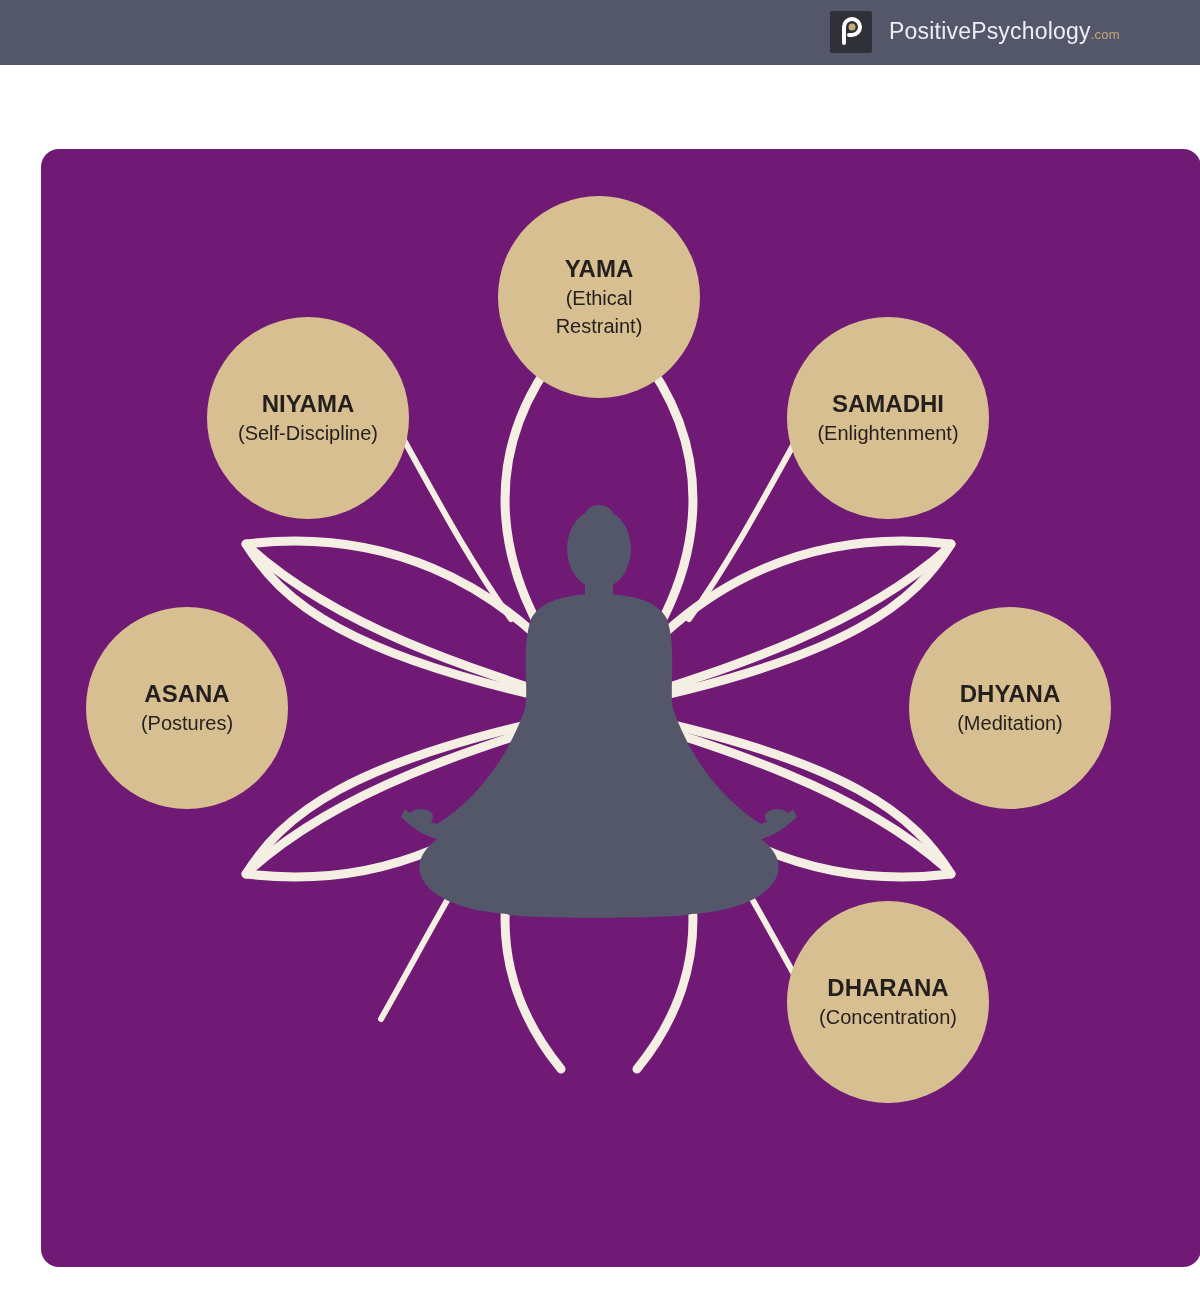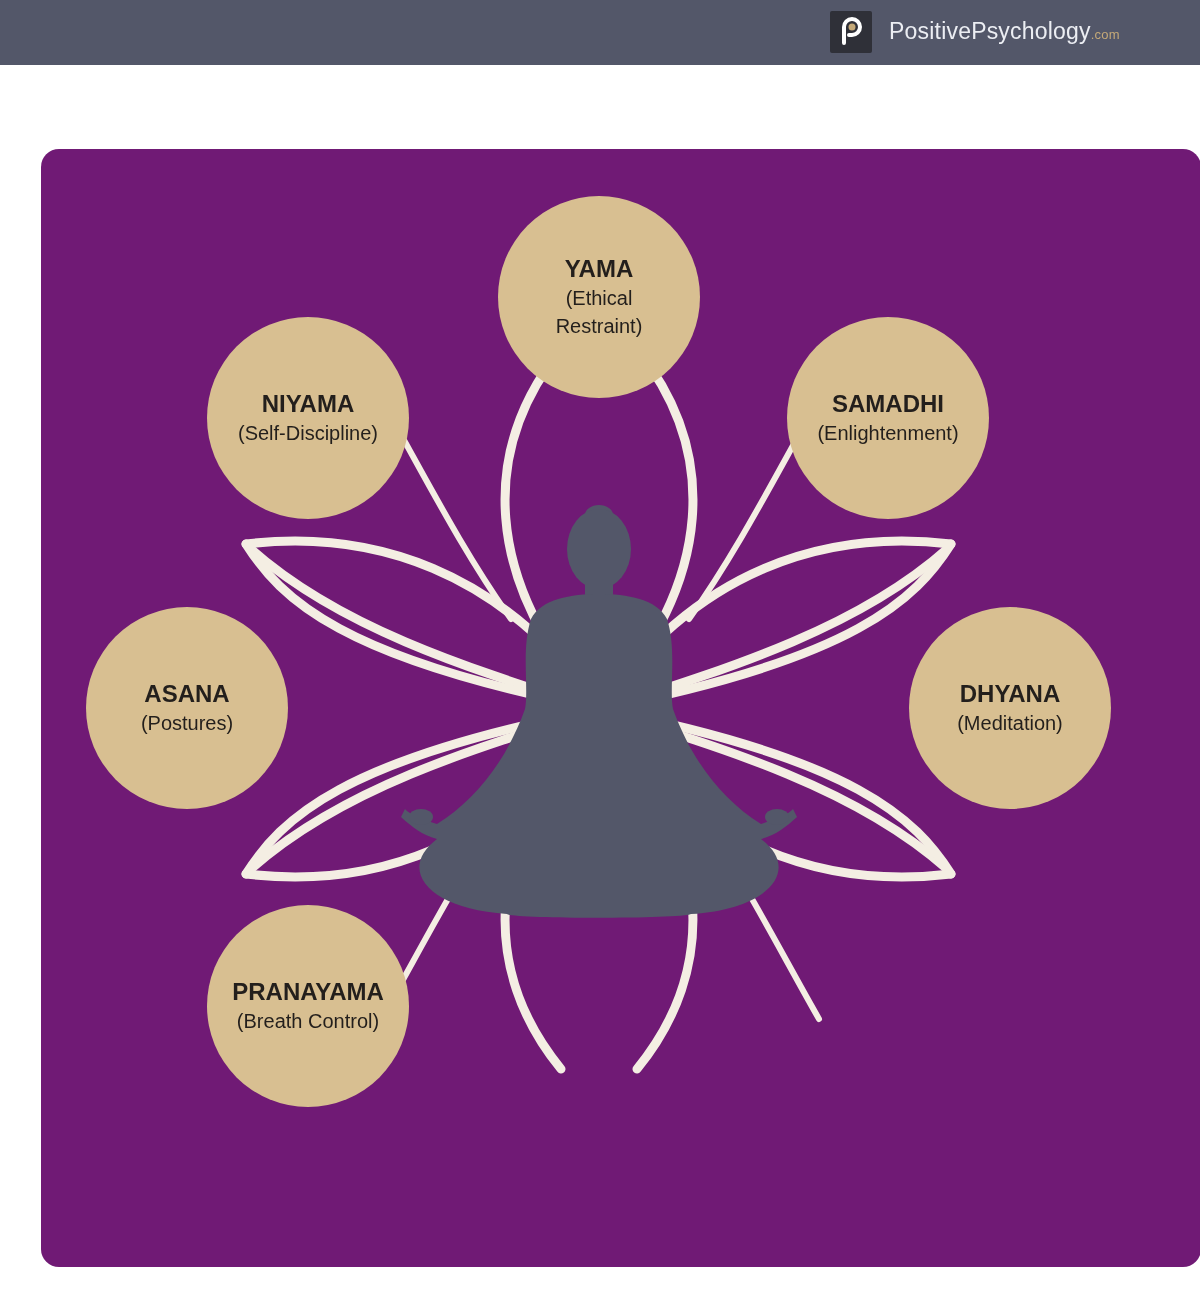--- a/index.html
+++ b/index.html
@@ -99,23 +99,23 @@
 Restraint)</div>
   </div>
   <div class="node" style="left:868px; top:458px;">
     <div class="name">DHYANA</div>
     <div class="desc">(Meditation)</div>
   </div>
   <div class="node" style="left:746px; top:168px;">
     <div class="name">SAMADHI</div>
     <div class="desc">(Enlightenment)</div>
   </div>
-  <div class="node" style="left:166px; top:756px;">
-    <div class="name">PRANAYAMA</div>
-    <div class="desc">(Breath Control)</div>
+  <div class="node" style="left:746px; top:752px;">
+    <div class="name">DHARANA</div>
+    <div class="desc">(Concentration)</div>
   </div>
   <div class="node" style="left:45px; top:458px;">
     <div class="name">ASANA</div>
     <div class="desc">(Postures)</div>
   </div>
   <div class="node" style="left:166px; top:168px;">
     <div class="name">NIYAMA</div>
     <div class="desc">(Self-Discipline)</div>
   </div>
 </div>

